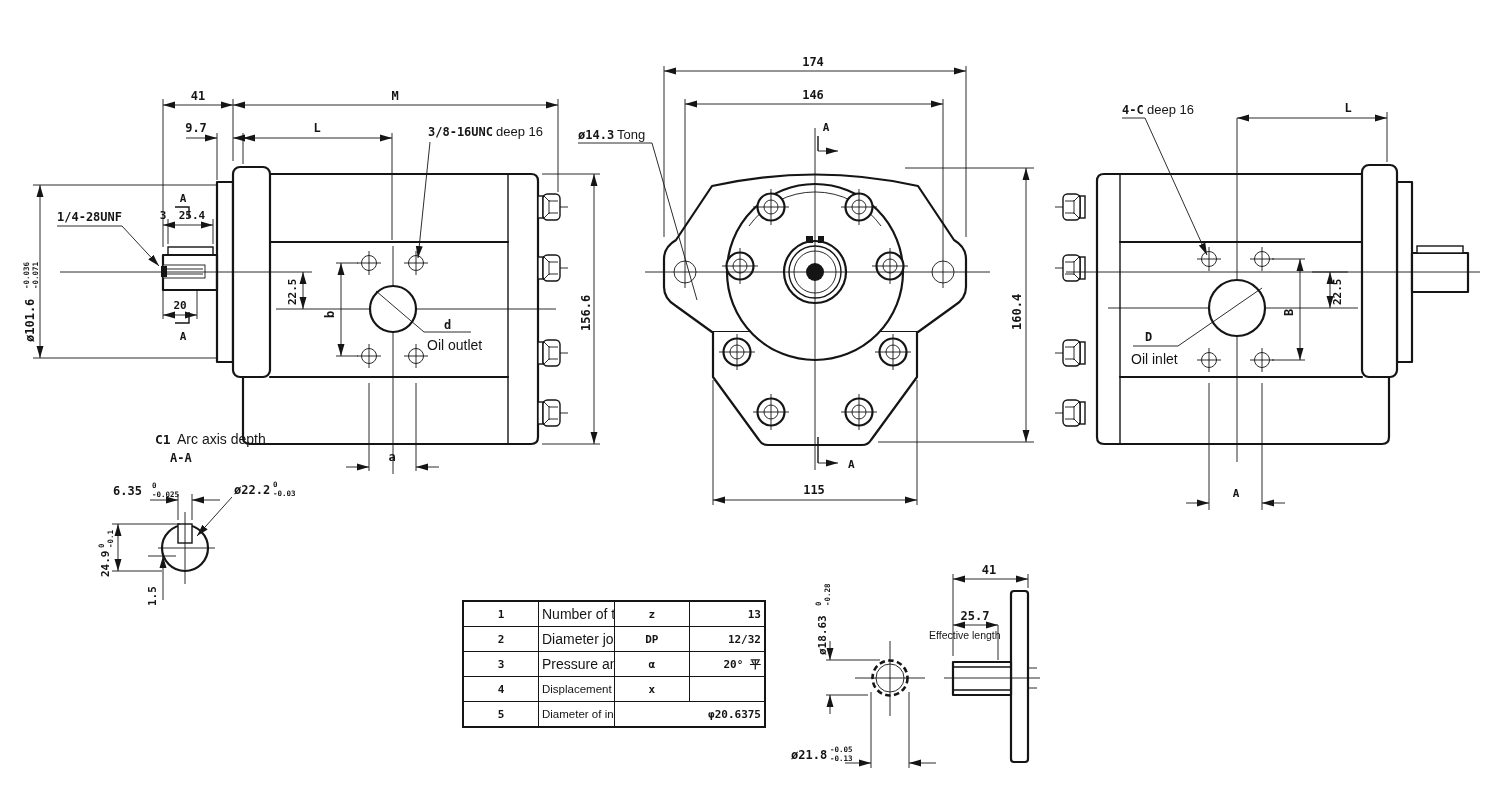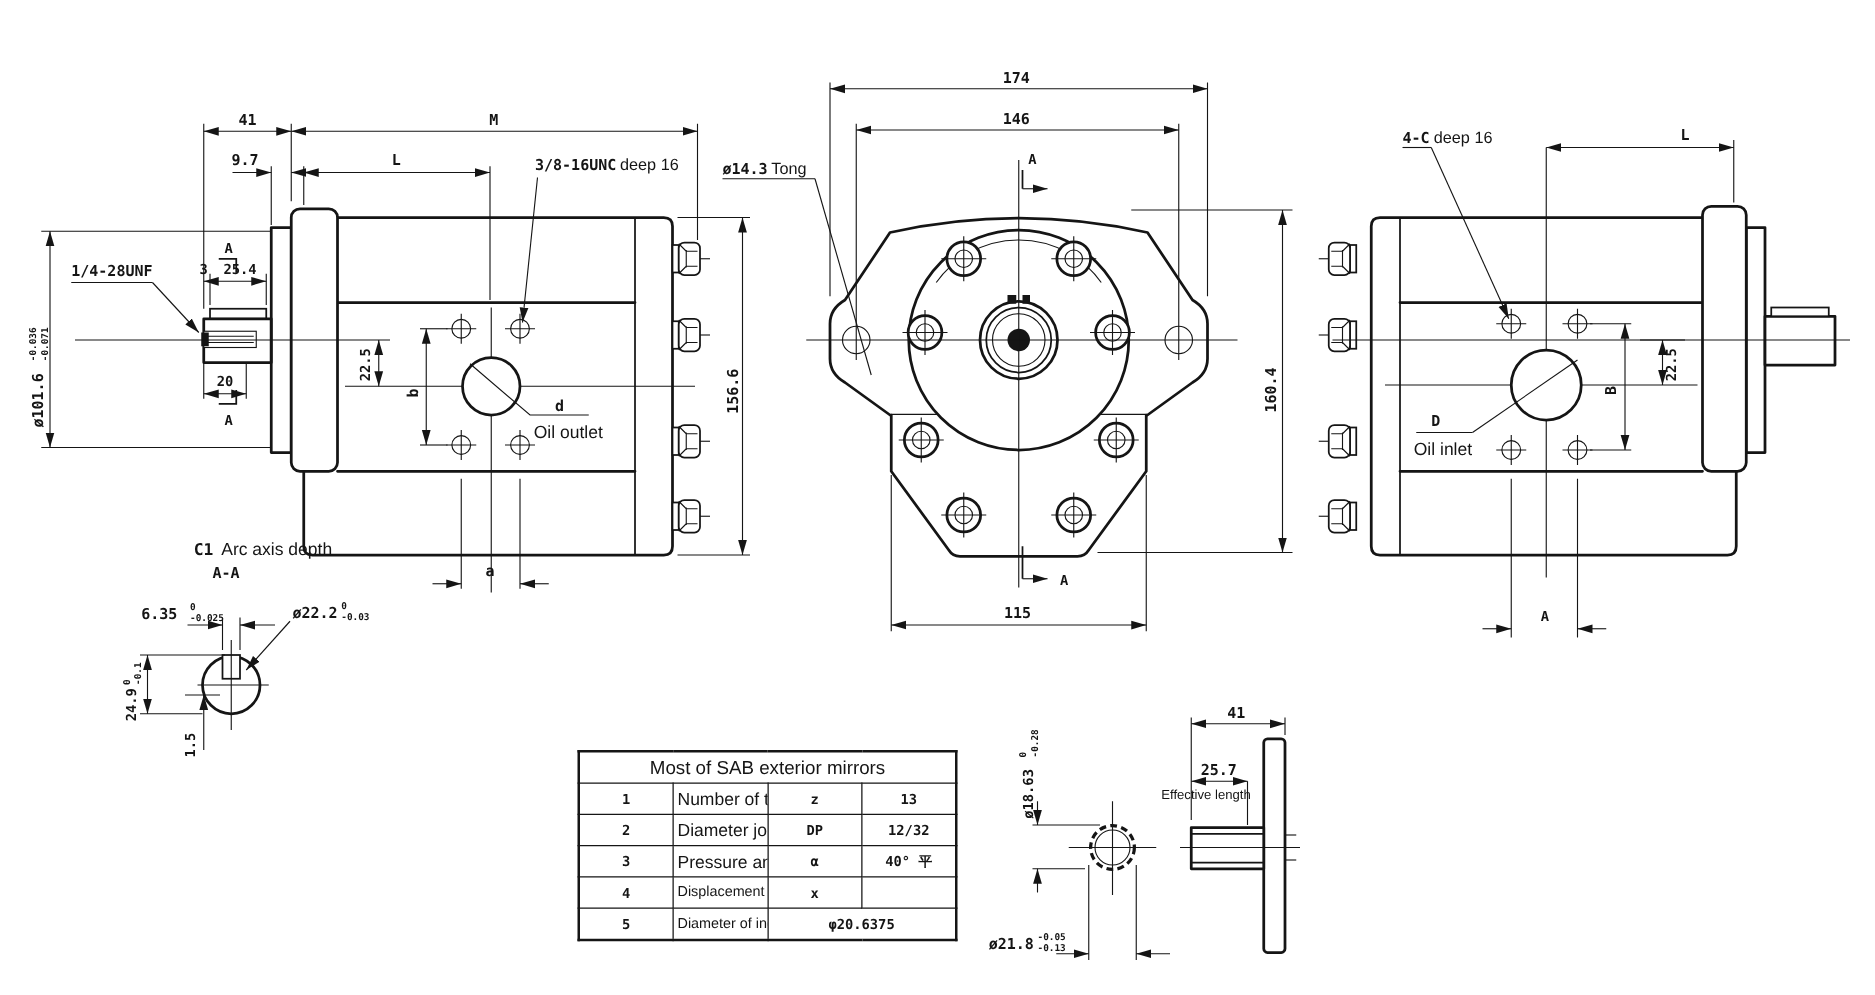--- a/index.html
+++ b/index.html
@@ -25,21 +25,21 @@
   #spec{position:absolute;left:462px;top:600px;width:304px;border-collapse:collapse;
         table-layout:fixed;}
   #spec td{border:1.6px solid #151515;padding:0 3px;height:24px;overflow:hidden;
            white-space:nowrap;color:#151515;}
   #spec{border:2.5px solid #151515;}
   td.tt{text-align:center;font:15px "Liberation Sans",sans-serif;height:25px;}
   td.no{text-align:center;font:bold 11px "DejaVu Sans Mono",monospace;}
   td.nm{font:14px "Liberation Sans",sans-serif;}
   td.nmS{font:11.5px "Liberation Sans",sans-serif;}
   td.sy{text-align:center;font:bold 11px "DejaVu Sans Mono",monospace;}
-  td.vl{text-align:center;font:bold 11px "DejaVu Sans Mono",monospace;}
+  td.vl{text-align:right;font:bold 11px "DejaVu Sans Mono",monospace;}
 </style>
 </head>
 <body>
 
 <div id="stage">
 <svg width="1500" height="796" viewBox="0 0 1500 796">
   <defs>
     <marker id="ar" markerWidth="13" markerHeight="10" refX="12" refY="5" orient="auto-start-reverse" markerUnits="userSpaceOnUse">
       <path d="M0,1.5 L12,5 L0,8.5 Z" fill="#151515"></path>
     </marker>
@@ -366,40 +366,37 @@
     <text x="989" y="574" text-anchor="middle" class="dt">41</text>
     <line x1="998" y1="625" x2="998" y2="660" class="t"></line>
     <path d="M953,625 H998" class="d"></path>
     <text x="975" y="620" text-anchor="middle" class="dt">25.7</text>
     <text x="929" y="639" class="l10">Effective length</text>
   </g>
 </svg>
 
 <table id="spec">
   <tbody>
-        <tr>
-    <td colspan="4" class="tt">Most of SAB exterior mirrors</td>
-  </tr>
   <tr>
     <td class="no">1</td>
     <td class="nm">Number of teeth</td>
     <td class="sy">z</td>
     <td class="vl">13</td>
   </tr>
   <tr>
     <td class="no">2</td>
     <td class="nm">Diameter joint</td>
     <td class="sy">DP</td>
     <td class="vl">12/32</td>
   </tr>
   <tr>
     <td class="no">3</td>
     <td class="nm">Pressure angle</td>
     <td class="sy">α</td>
-    <td class="vl">40° 平</td>
+    <td class="vl">20° 平</td>
   </tr>
   <tr>
     <td class="no">4</td>
     <td class="nmS">Displacement coefficient</td>
     <td class="sy">x</td>
     <td class="vl"></td>
   </tr>
   <tr>
     <td class="no">5</td>
     <td class="nmS">Diameter of indexing circle</td>

